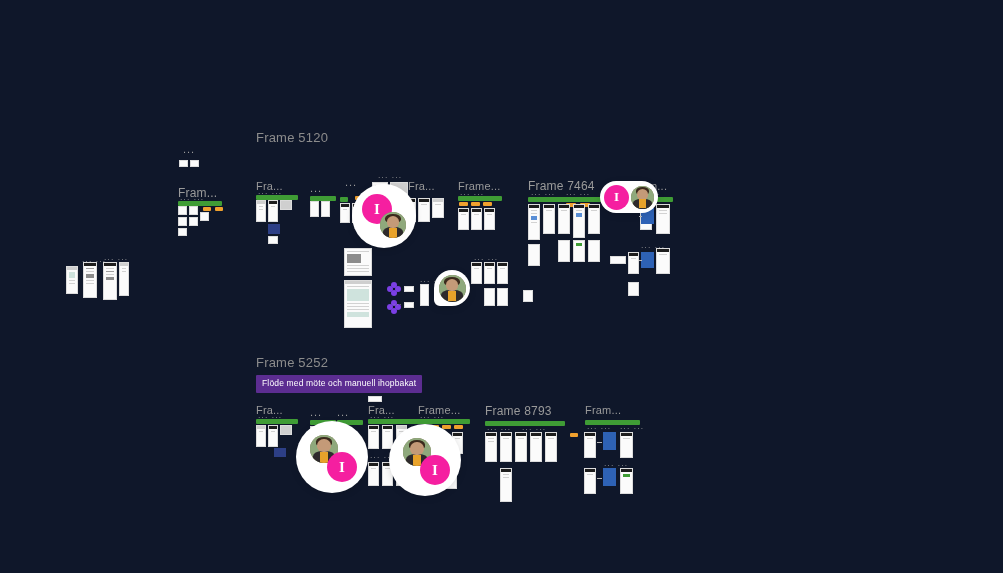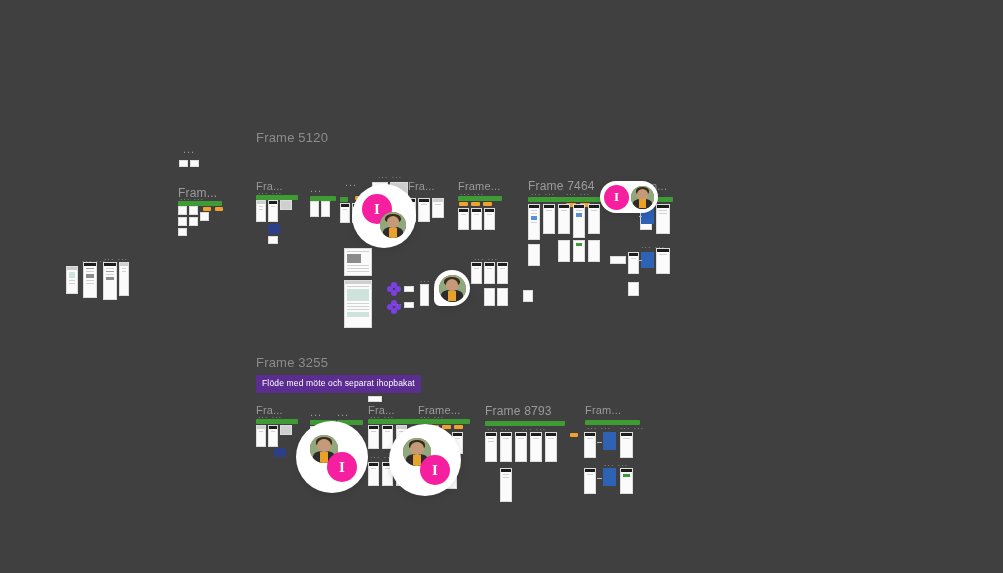--- a/index.html
+++ b/index.html
@@ -10,21 +10,21 @@
   body {
     width: 1003px;
     height: 573px;
     overflow: hidden;
     font-family: "Liberation Sans", sans-serif;
     position: relative;
   }
   #canvas {
     position: absolute;
     inset: 0;
-    background: #404040;
+    background: #0f172a;
   }
 
   
   .section { position: absolute; }
   .frame-title {
     font-size: 13px;
     color: #8c8c8c;
     letter-spacing: .2px;
     white-space: nowrap;
     font-family: "Liberation Sans", sans-serif;
@@ -161,22 +161,22 @@
 </head>
 <body>
 
 <div id="canvas">
 
   <div class="section" style="left:256px; top:130px;">
     <div class="frame-title">Frame 5120</div>
   </div>
 
   <div class="section" style="left:256px; top:355px;">
-    <div class="frame-title">Frame 3255</div>
-    <div class="frame-banner">Flöde med möte och separat ihopbakat</div>
+    <div class="frame-title">Frame 5252</div>
+    <div class="frame-banner">Flöde med möte och manuell ihopbakat</div>
   </div>
 
   <div class="tinydots" style="left:82px; top:258px;">··· ···</div>
   <div class="tinydots" style="left:104px; top:256px;">··· ···</div>
 
   <div class="screen" style="left:66px; top:266px; width:12px; height:28px;">
     <div class="hdr lite"></div>
     <div class="blk teal" style="height:6px;"></div>
     <div class="ln"></div>
     <div class="ln"></div>

